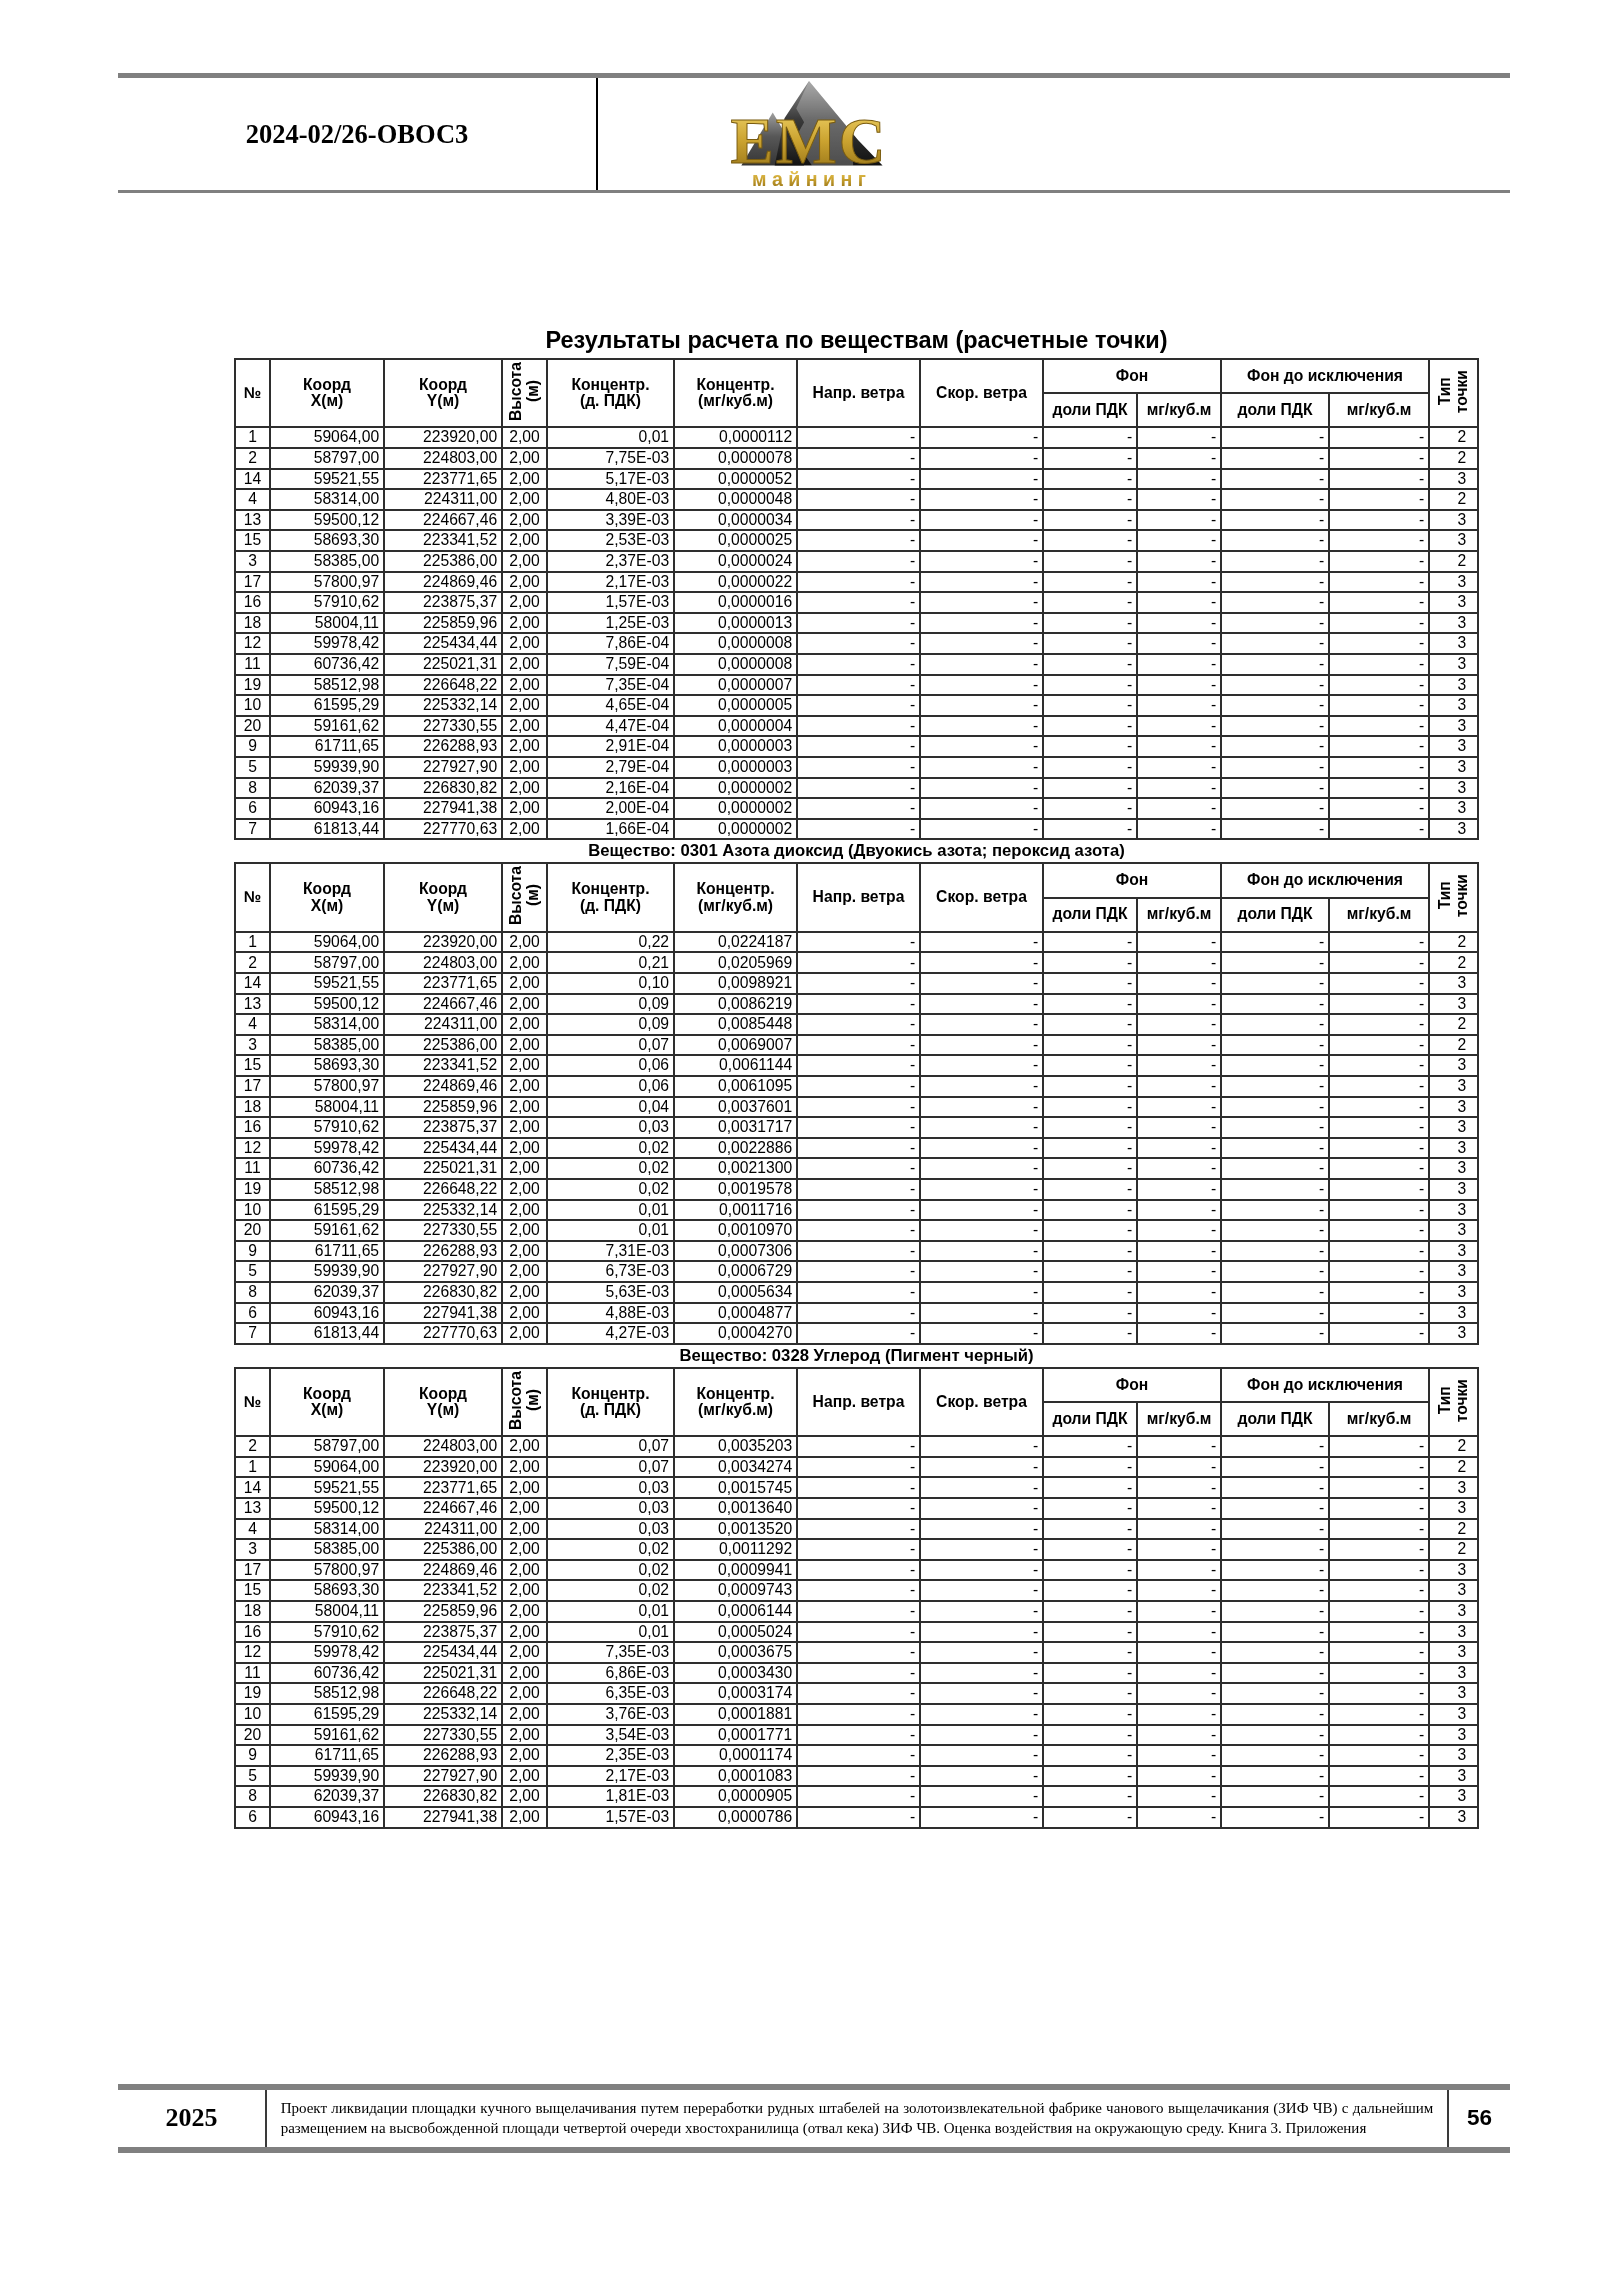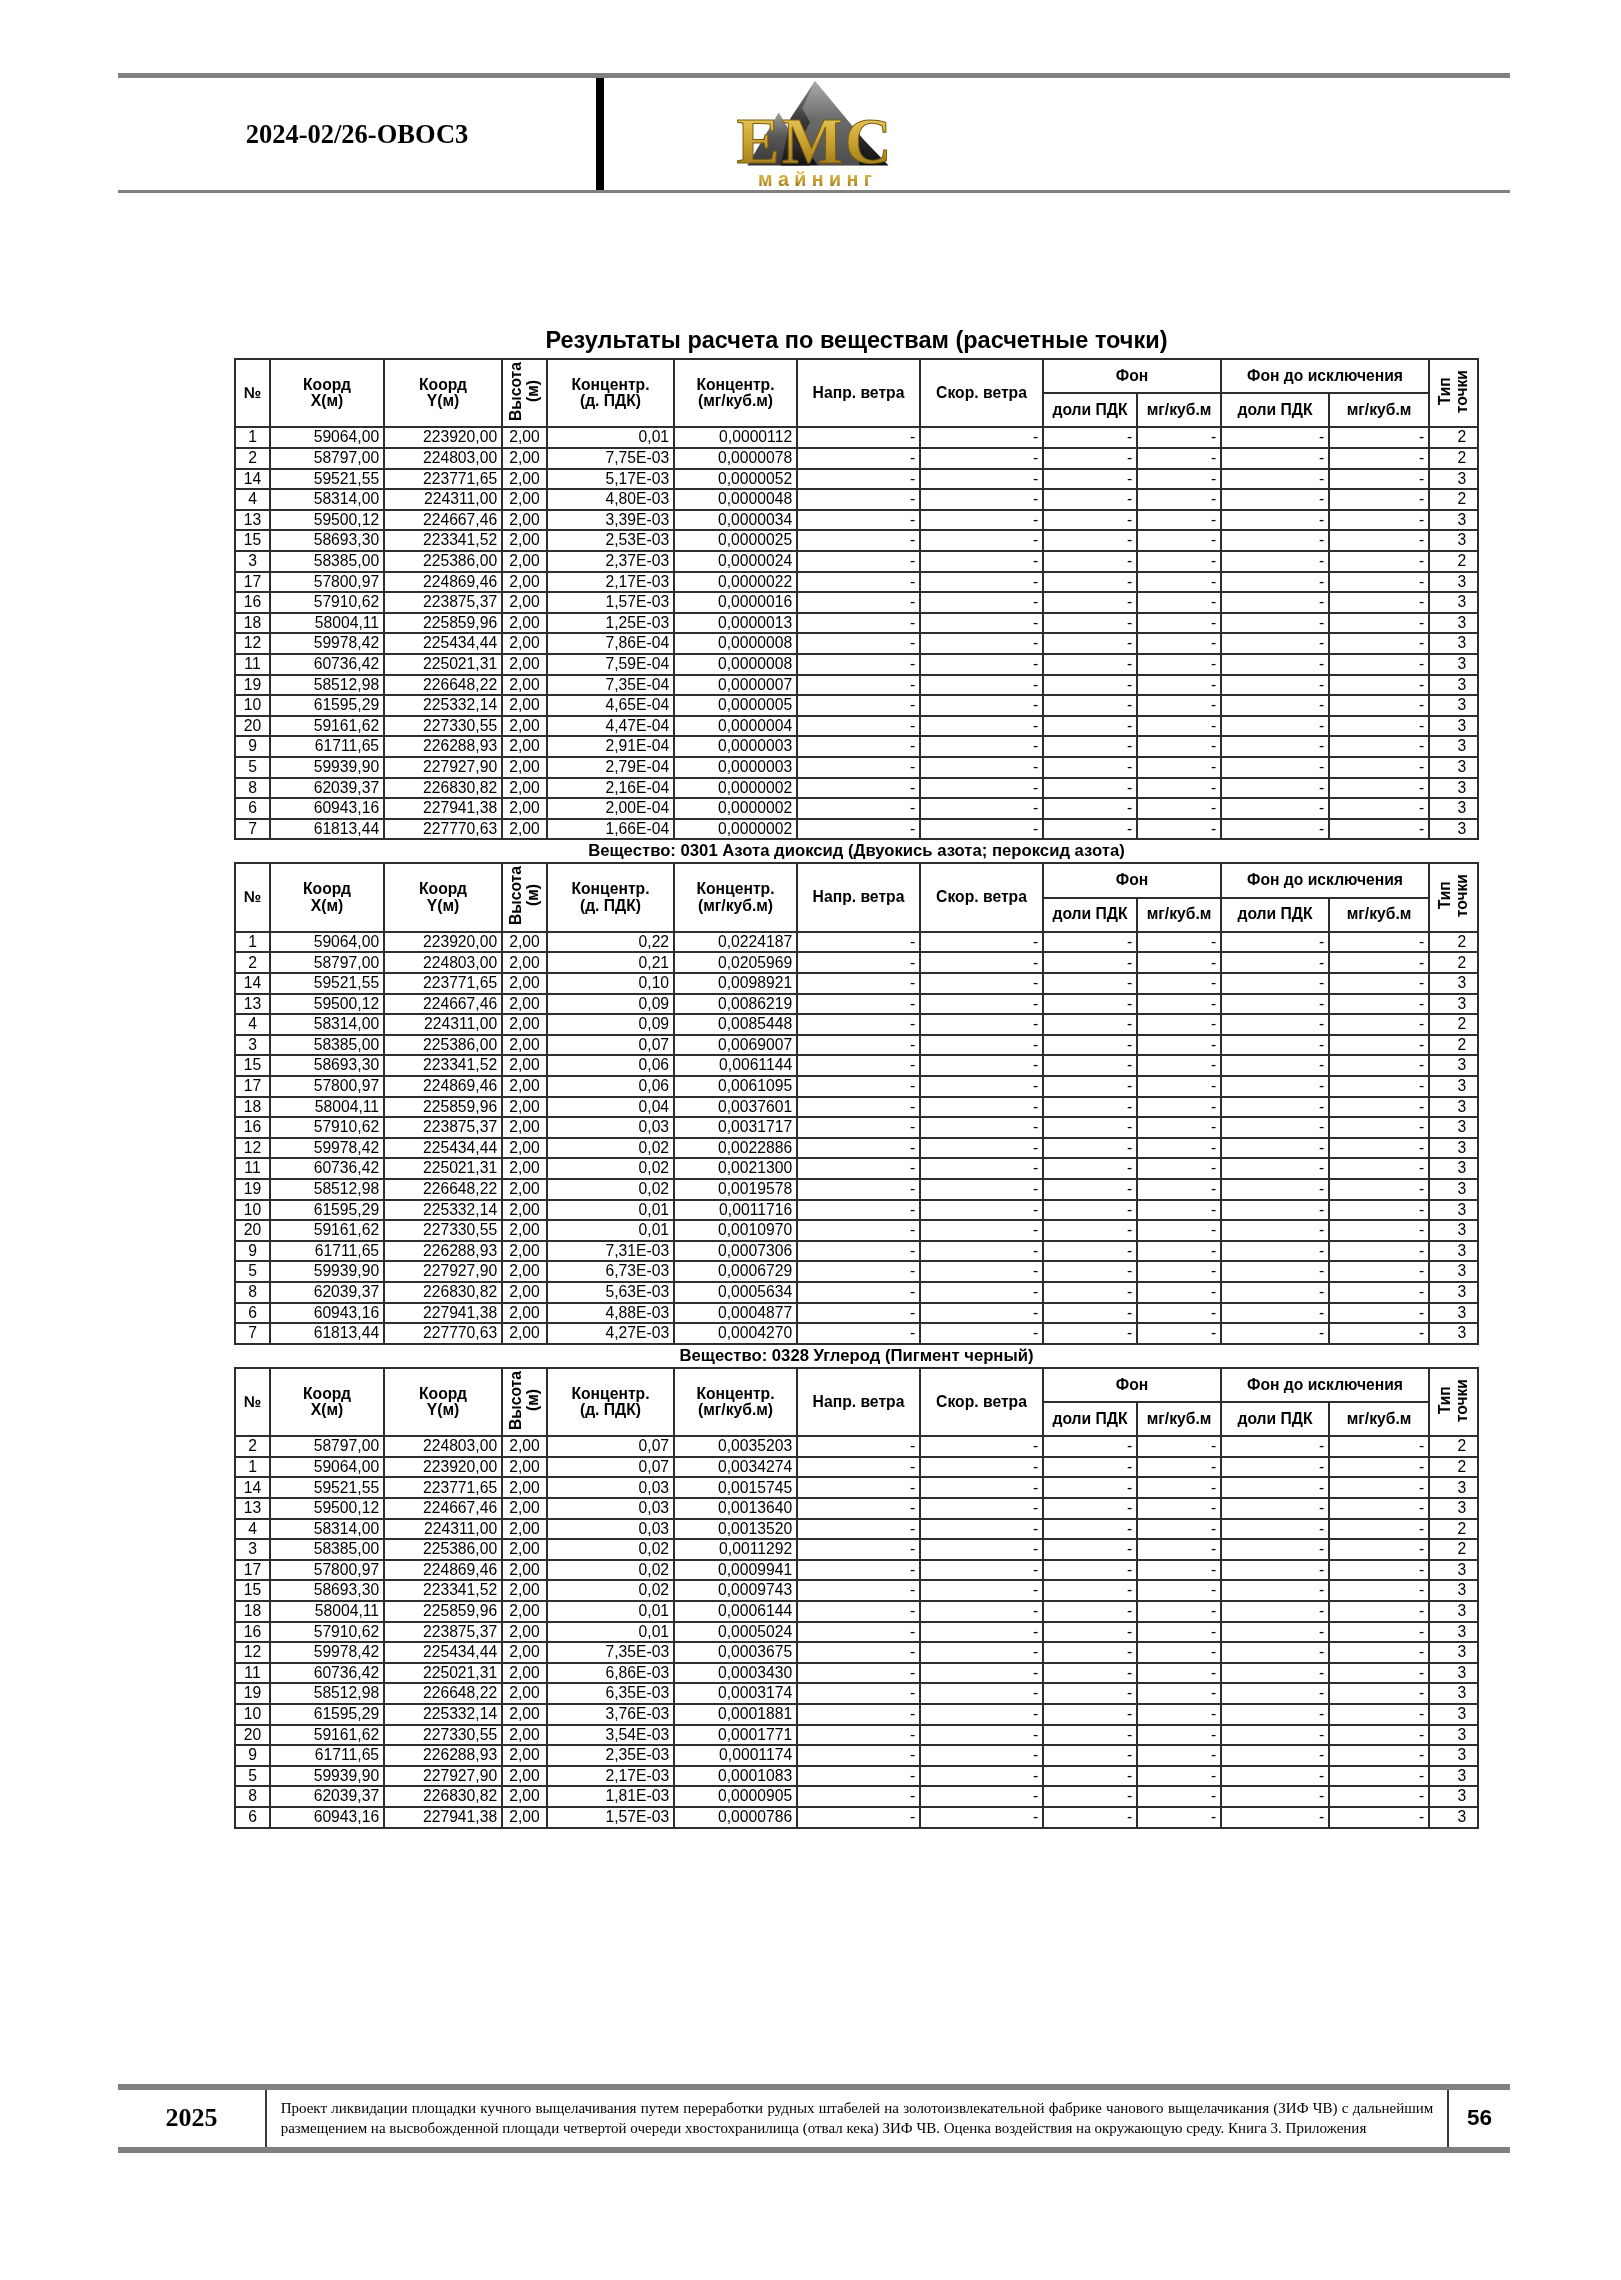--- a/index.html
+++ b/index.html
@@ -8,21 +8,21 @@
     font-family:"Liberation Sans", sans-serif; color:#000; overflow:hidden;
     margin:0 auto;
   }
   
   .header {
     position:absolute; left:118px; top:73px; width:1392px; height:112px;
     border-top:5.9px solid #808080; border-bottom:3.9px solid #808080;
     display:flex; align-items:stretch;
   }
   .h-doc {
-    width:478px; border-right:8px solid #000000; display:flex;
+    width:478px; border-right:2px solid #000000; display:flex;
     align-items:center; justify-content:center;
     font-family:"Liberation Serif", serif; font-weight:bold; font-size:26.5px;
   }
   .h-logo { width:421px; display:flex; align-items:center; justify-content:center; }
   .h-company {
     flex:1; display:flex; flex-direction:column; align-items:center; justify-content:center;
     font-family:"Liberation Serif", serif; font-weight:bold; font-size:23.5px; line-height:1.35;
     text-align:center;
   }
   

